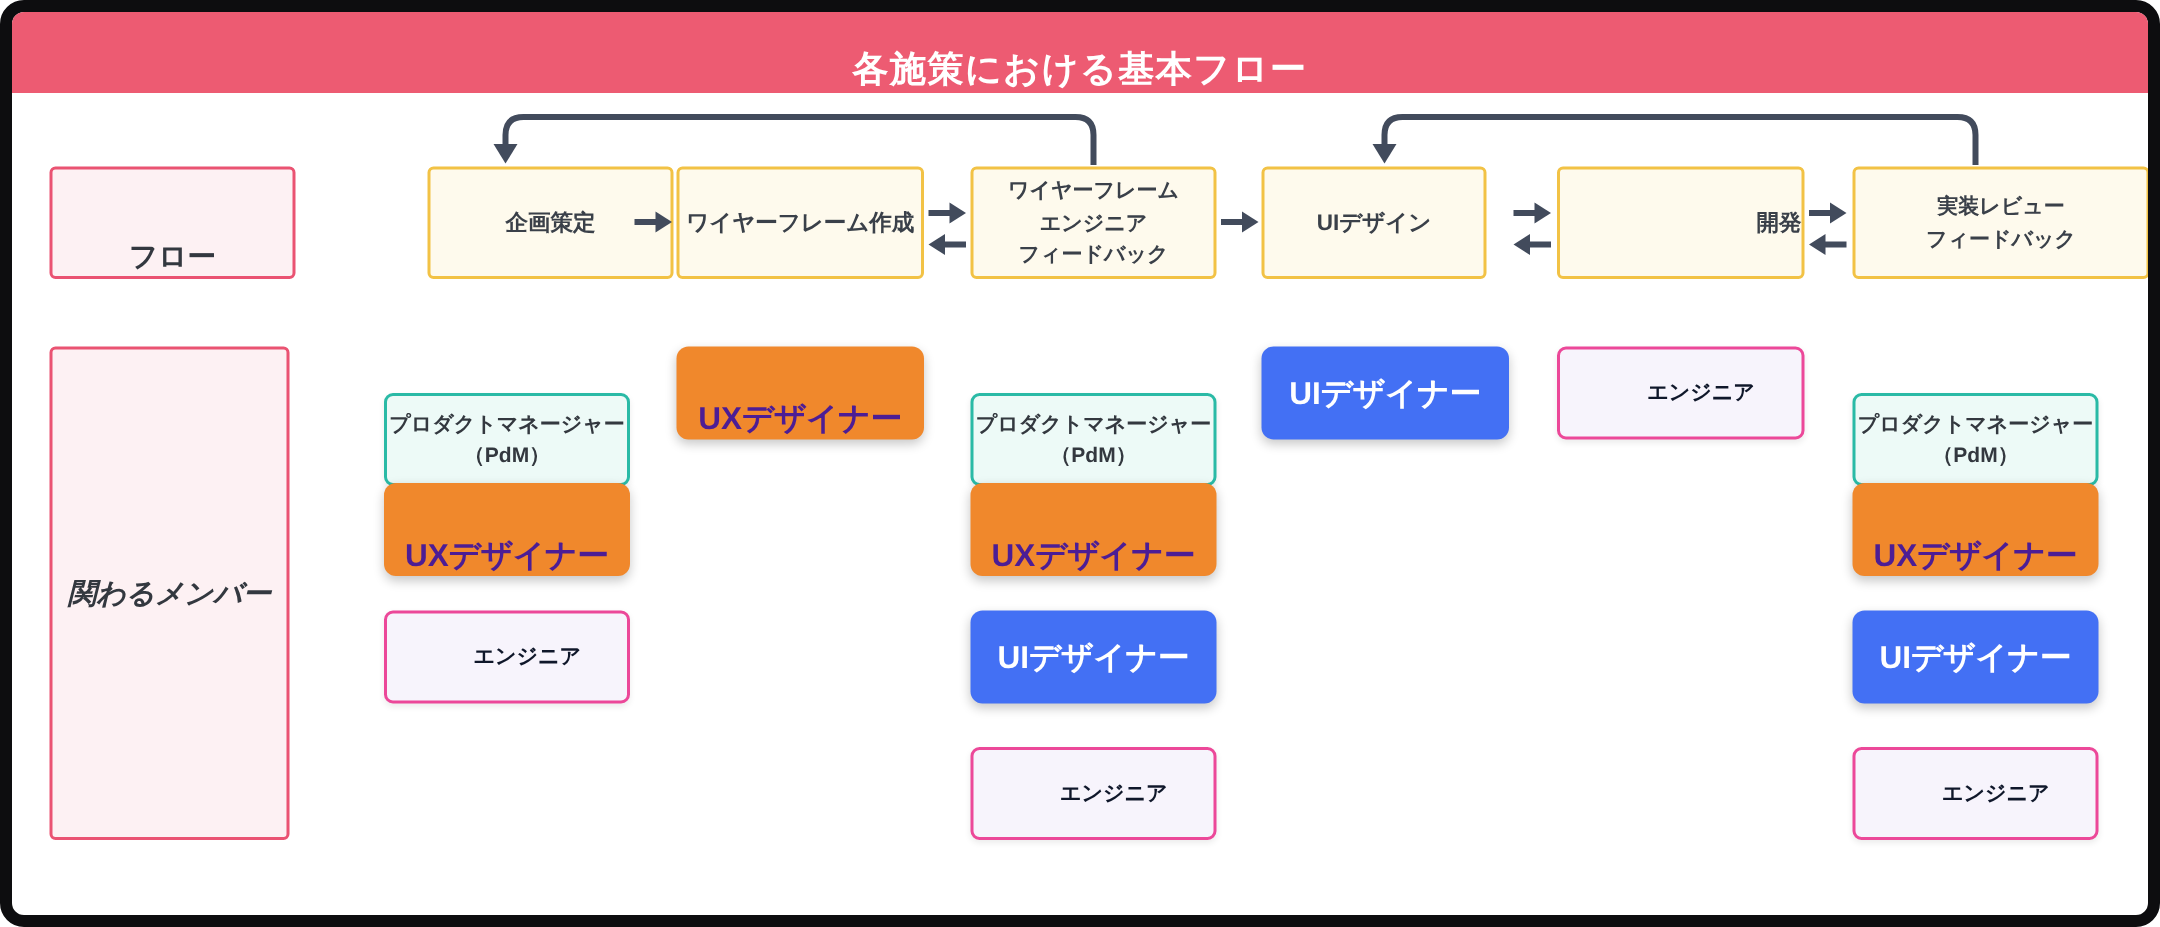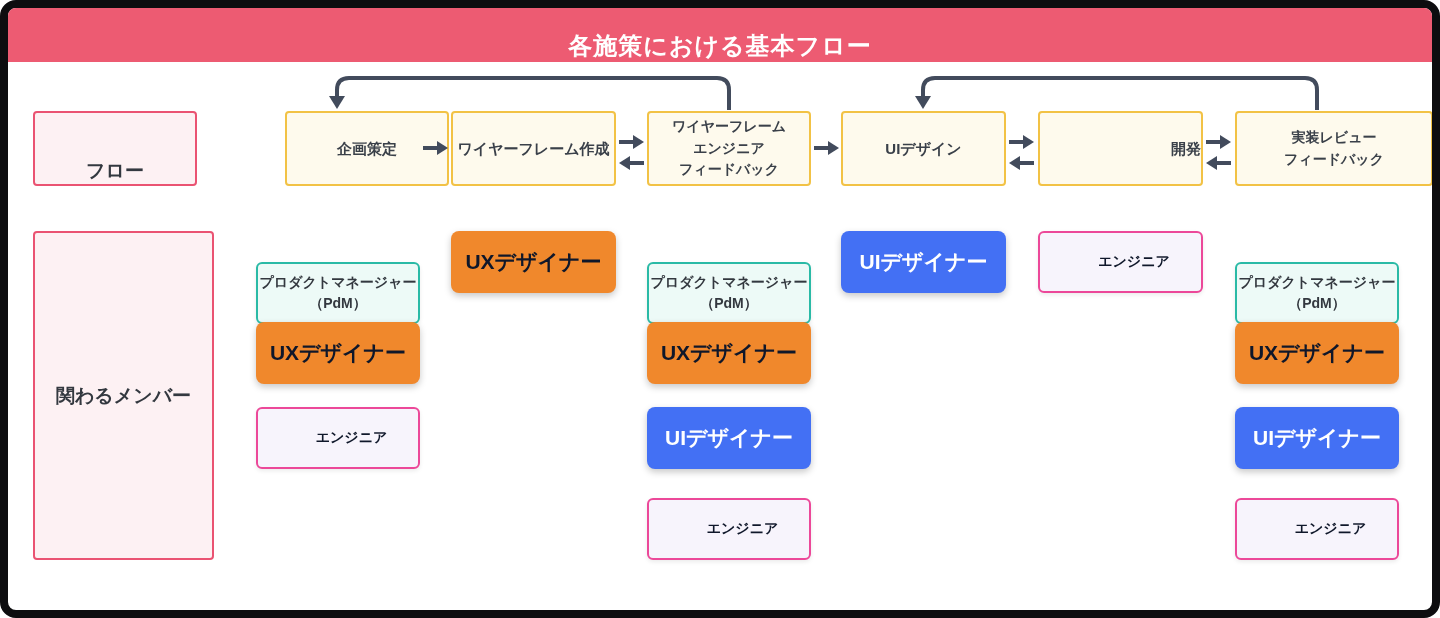--- a/index.html
+++ b/index.html
@@ -46,57 +46,58 @@
     box-shadow: 0 2px 4px rgba(0,0,0,0.08);
     margin-top: 31px;
   }
   .purple-outline {
     background: #F7F4FC; border: 2px solid #ec4899; color: #0f172a;
     font-size: 14px;
     box-shadow: 0 2px 4px rgba(0,0,0,0.08);
     padding-left: 27px;
   }
   .orange-fill {
-    background: #F0882C; color: #0f172a; font-size: 21px; border-radius: 8px;
+    background: #F0882C; color: #4c1d95; font-size: 21px; border-radius: 8px;
     box-shadow: 0 3px 7px rgba(0,0,0,0.22);
+    justify-content: flex-end;
   }
   .blue-fill {
     background: #4370F4; color: #ffffff; font-size: 21px; border-radius: 8px;
     box-shadow: 0 3px 7px rgba(0,0,0,0.22);
   }
   svg.arrows { position: absolute; left: 0; top: 0; pointer-events: none; }
 </style>
 </head>
 <body>
 
 <div class="frame">
 
   <div class="header">
     <span class="title">各施策における基本フロー</span>
   </div>
 
   <div class="abs box pink-outline" style="left:25px; top:103px; width:164px; height:75px;justify-content:flex-end;">
     <span>フロー</span>
   </div>
-  <div class="abs box pink-outline" style="left:25px; top:223px; width:181px; height:329px;">
+  <div class="abs box pink-outline" style="left:25px; top:223px; width:160px; height:329px;font-style:italic;">
     <span>関わるメンバー</span>
   </div>
 
   <div class="abs box flow-step" style="left:248px; top:103px; width:164px; height:75px;margin-left:29px;">
     <span>企画策定</span>
   </div>
   <div class="abs box flow-step" style="left:443px; top:103px; width:165px; height:75px;">
     <span>ワイヤーフレーム作成</span>
   </div>
   <div class="abs box flow-step" style="left:639px; top:103px; width:164px; height:75px; font-size:14px;">
     <span>ワイヤーフレーム</span>
     <span>エンジニア</span>
     <span>フィードバック</span>
   </div>
-  <div class="abs box flow-step" style="left:833px; top:103px; width:165px; height:75px;">
+  <div class="abs box flow-step" style="left:833px; top:103px; width:150px; height:75px;">
     <span>UIデザイン</span>
   </div>
   <div class="abs box flow-step" style="left:1030px; top:103px; width:165px; height:75px;align-items:flex-end;">
     <span>開発</span>
   </div>
   <div class="abs box flow-step" style="left:1227px; top:103px; width:198px; height:75px; font-size:14px;">
     <span>実装レビュー</span>
     <span>フィードバック</span>
   </div>
 

